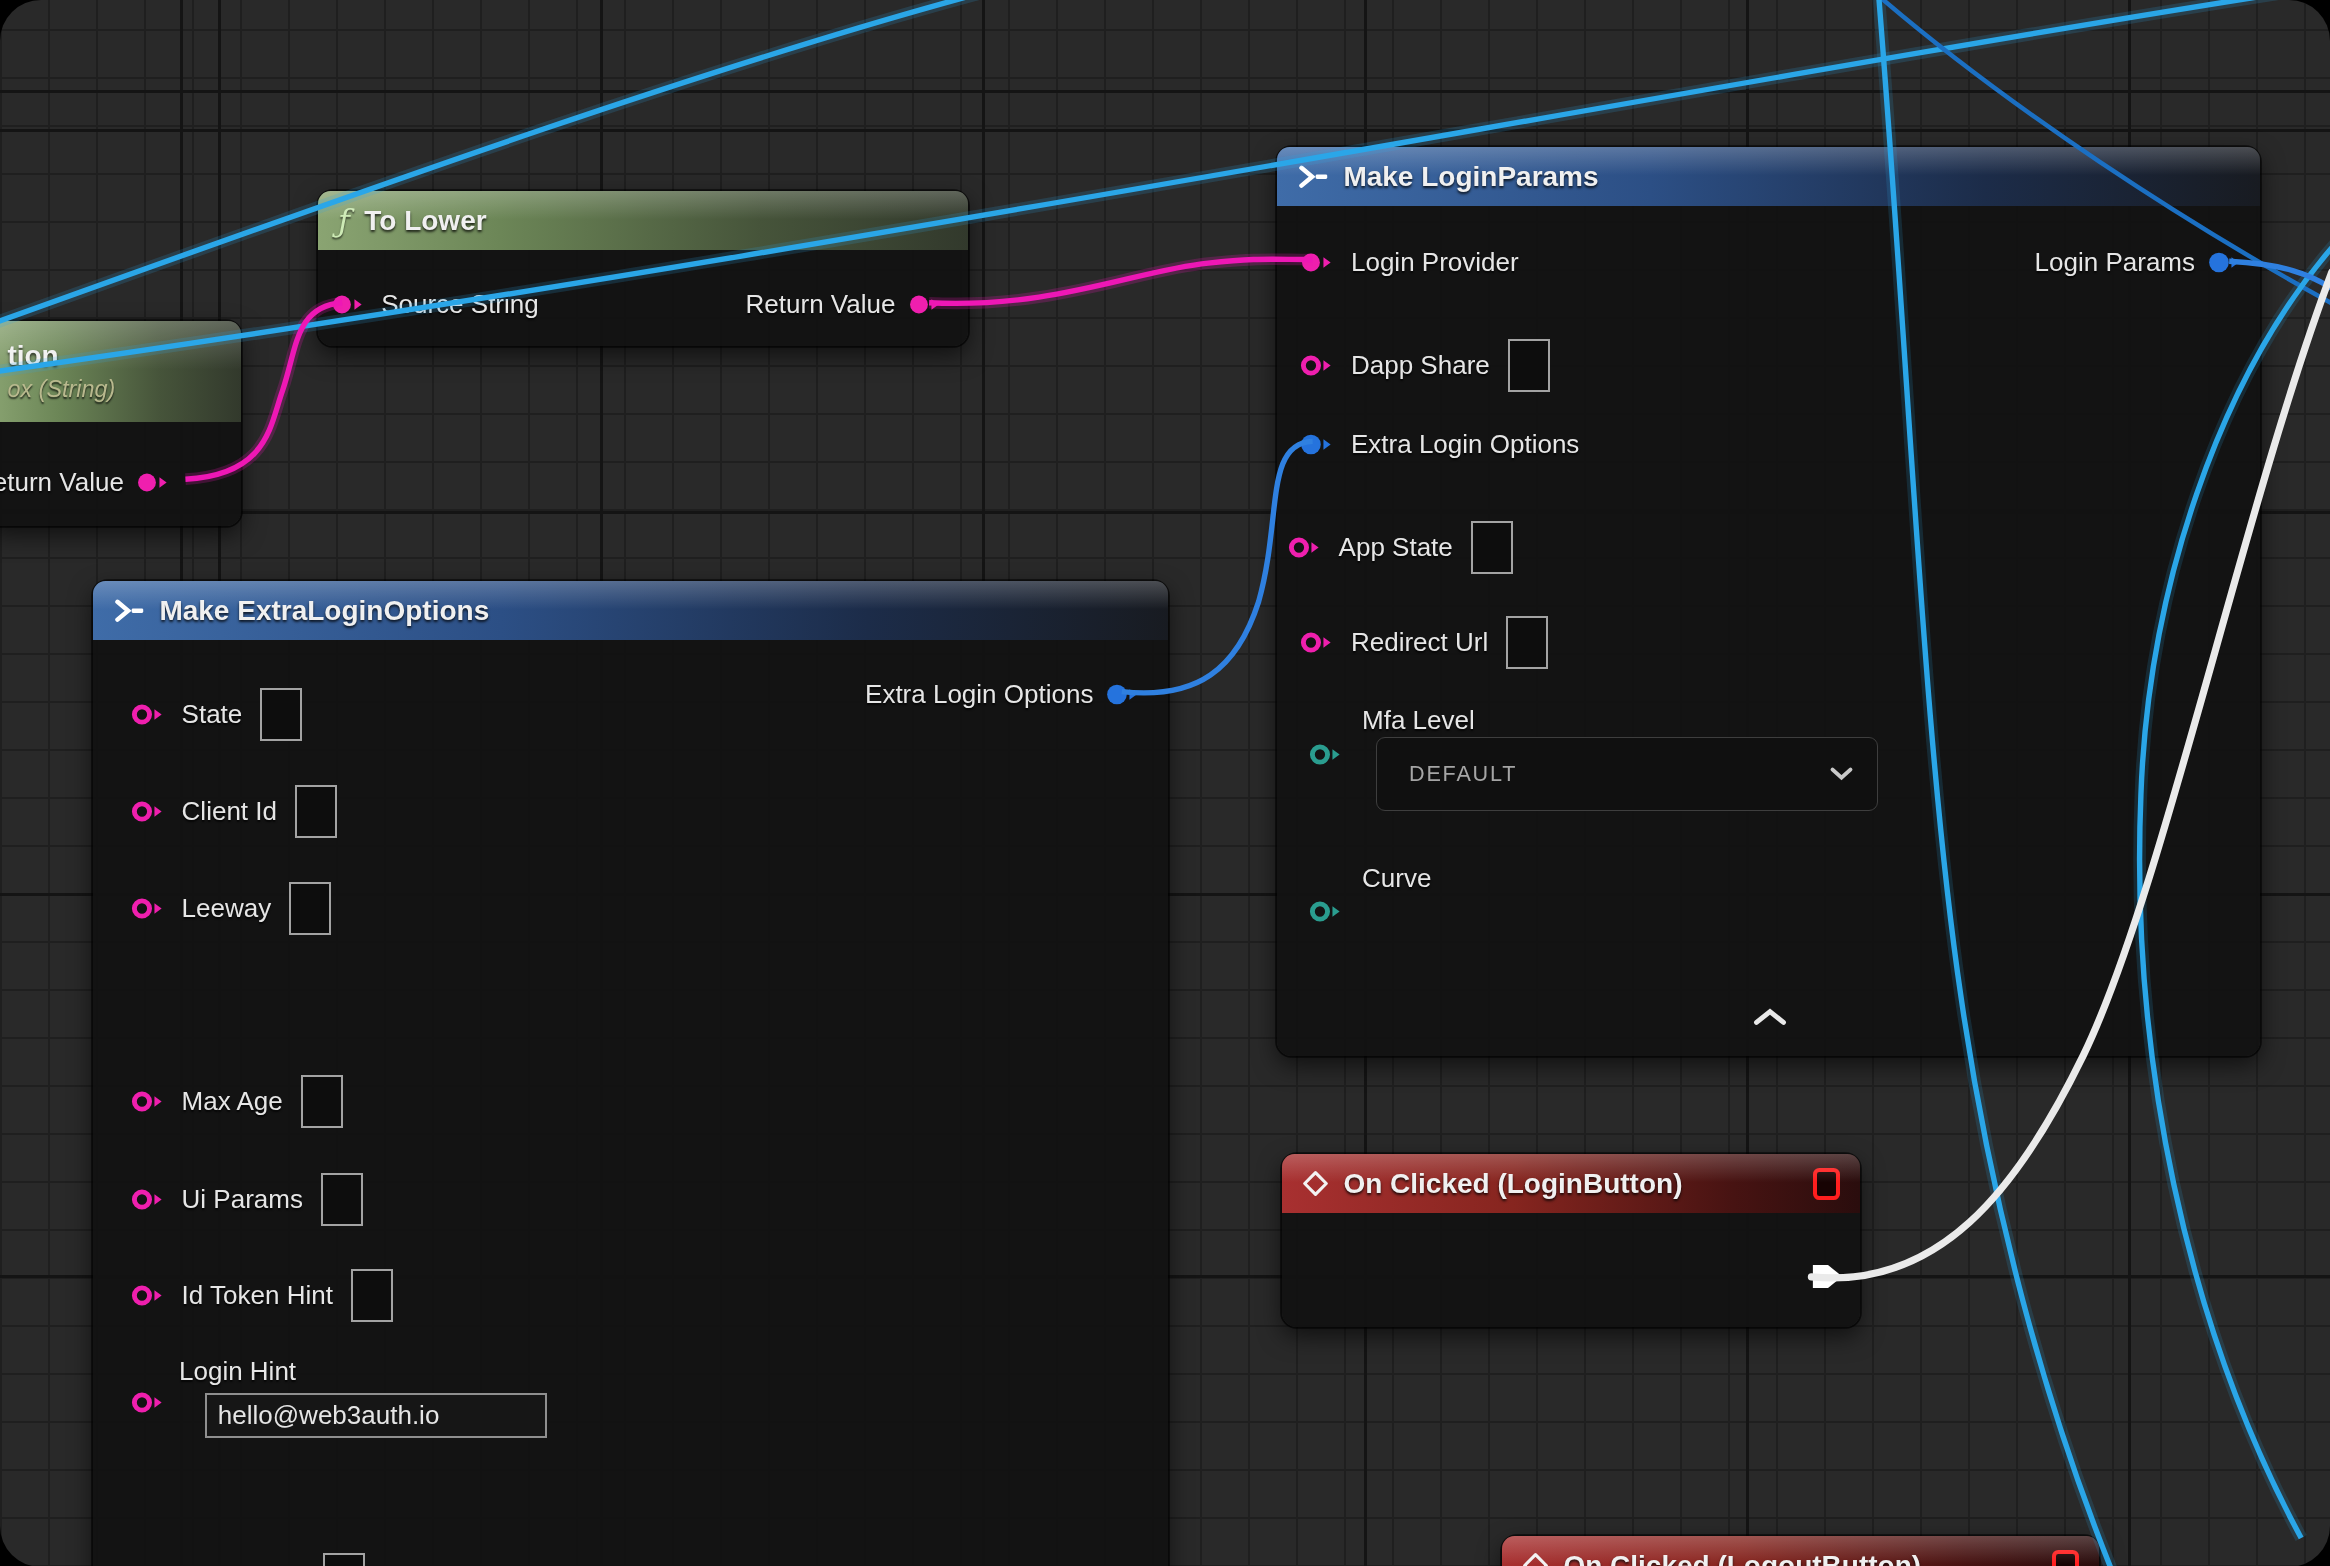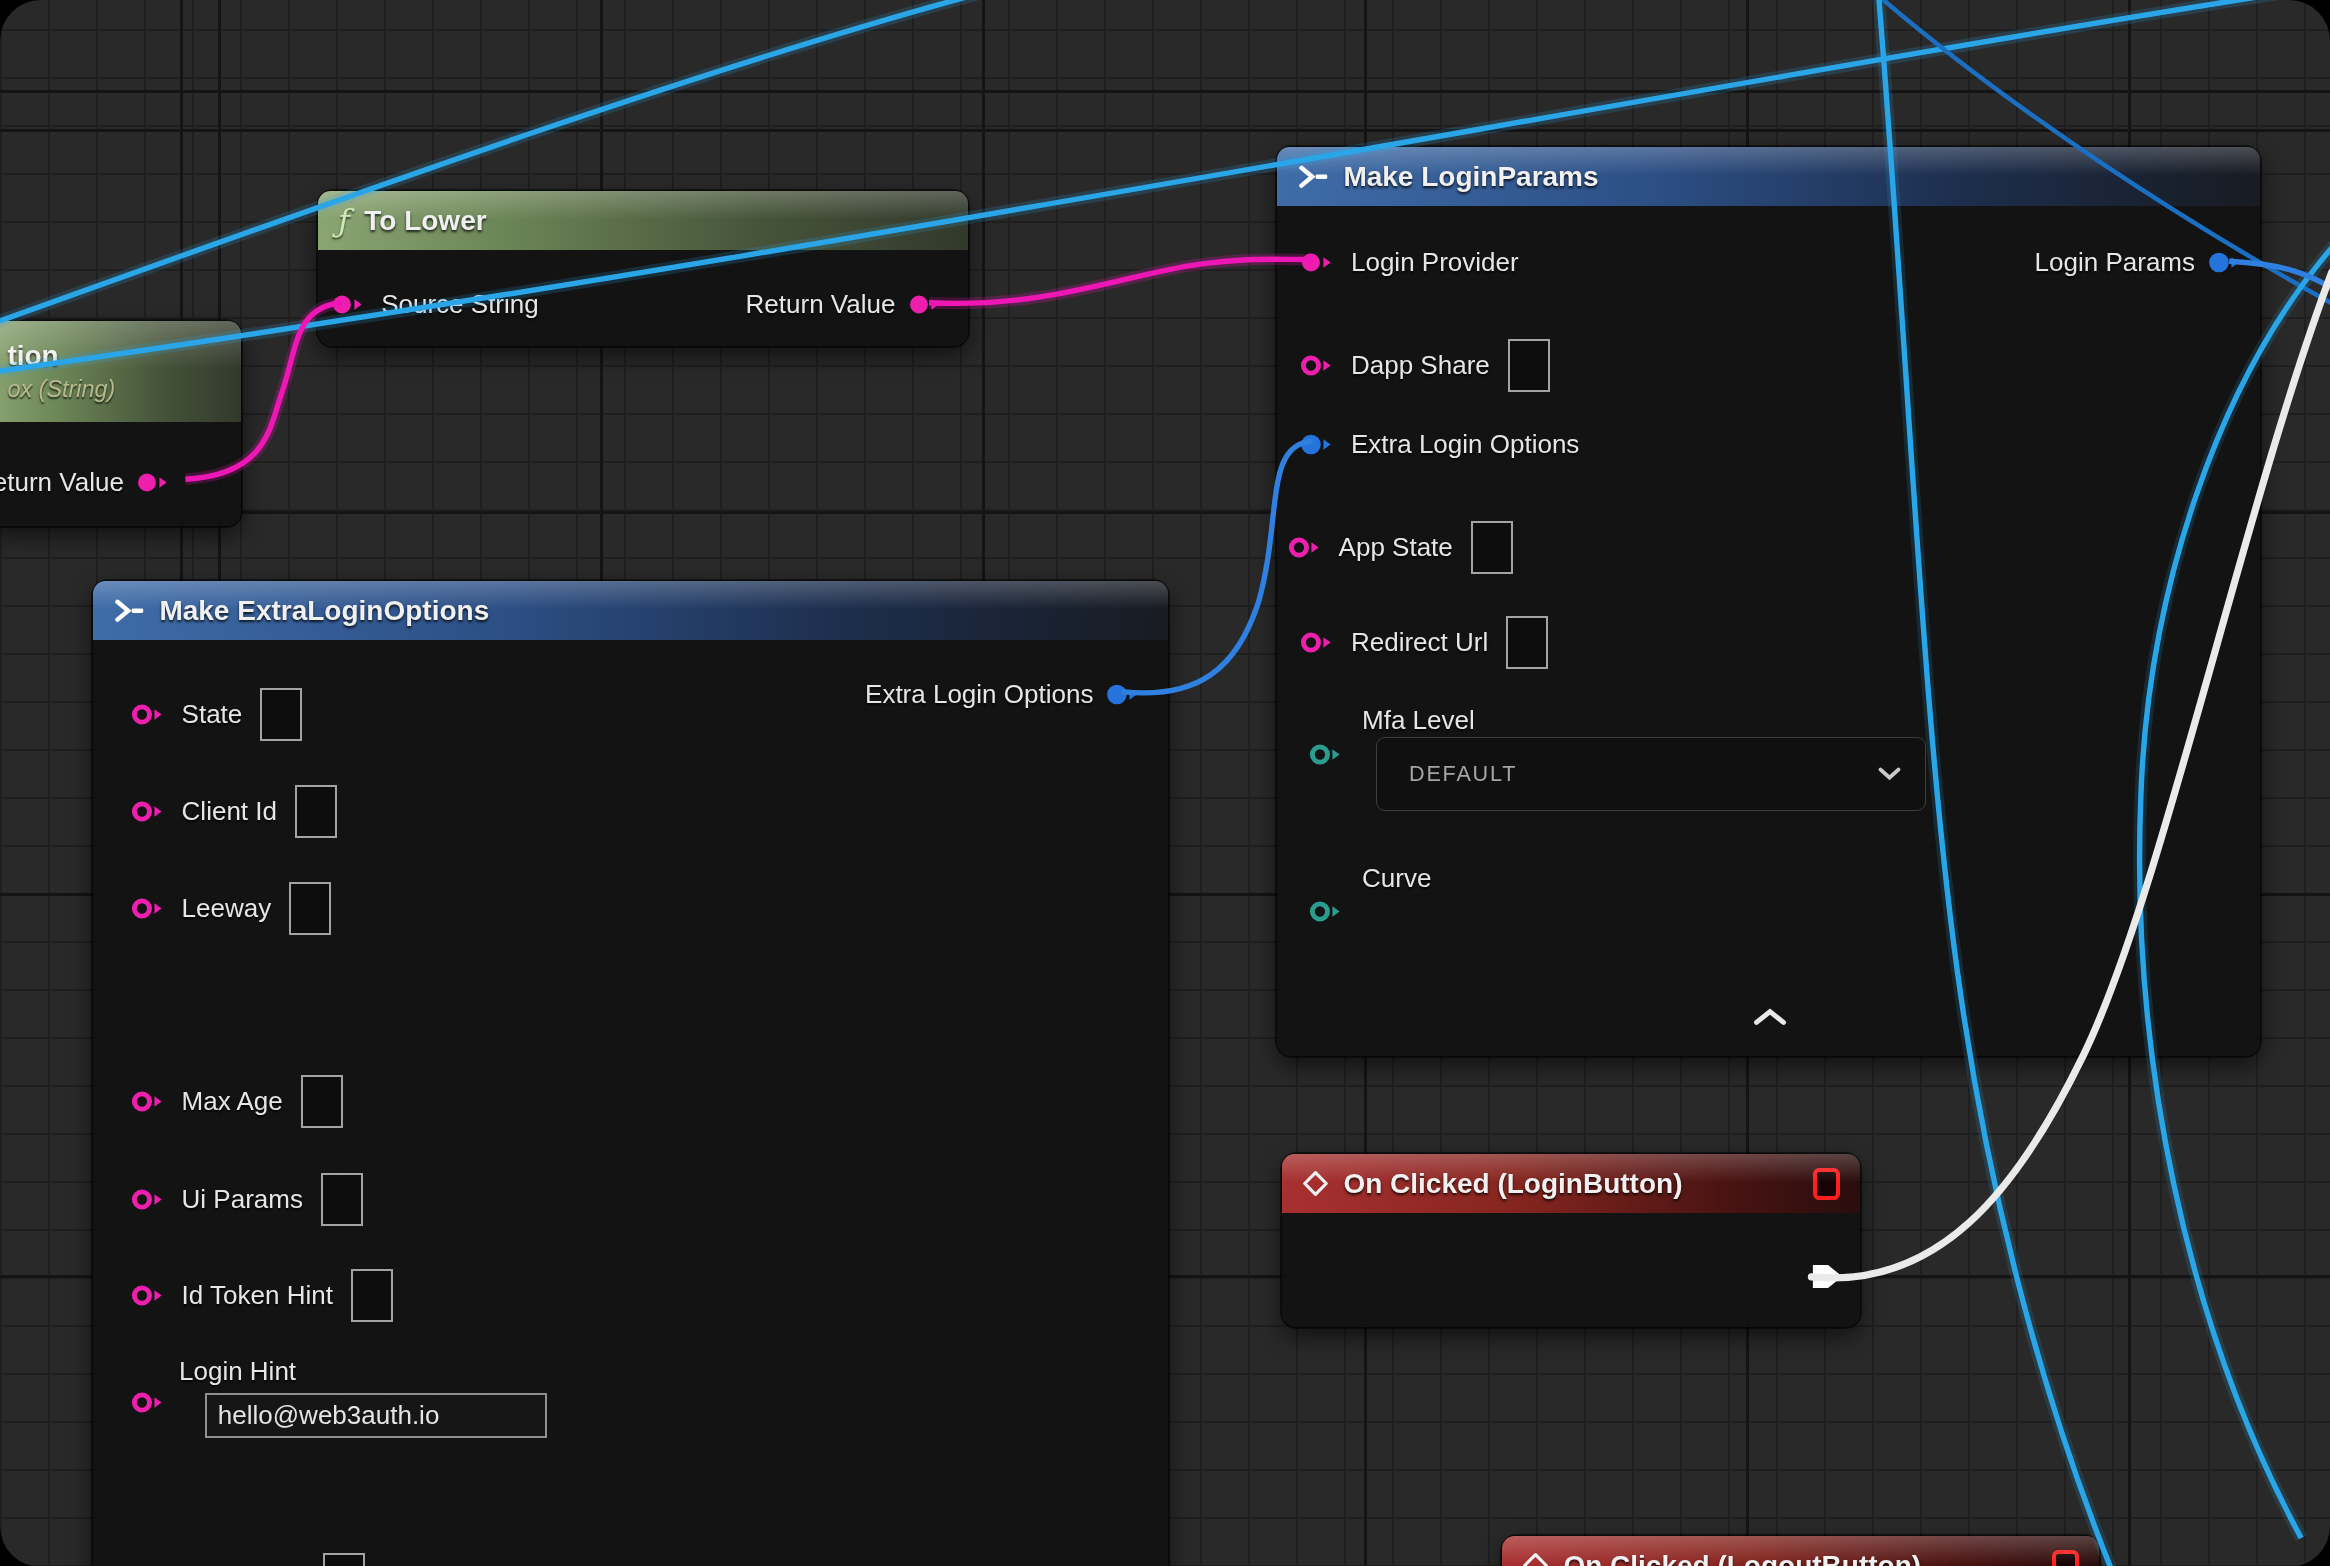--- a/index.html
+++ b/index.html
@@ -24,21 +24,21 @@
   .hdr-blue{background:linear-gradient(90deg,#3f6ca8 0%,#2c4f85 38%,#1c2c49 72%,#181b21 100%);}
   .hdr-red{background:linear-gradient(90deg,#a83030 0%,#86251f 40%,#471312 78%,#2a0d0d 100%);}
   .title{font-size:28px;font-weight:700;color:#f0f0f0;text-shadow:0 1.8px 2.7px rgba(0,0,0,.8);white-space:nowrap;}
   .subtitle{font-size:23.4px;font-style:italic;color:#b9b98e;text-shadow:0 1.8px 1.8px rgba(0,0,0,.7);}
   .row{position:absolute;display:flex;align-items:center;gap:12.6px;}
   .plabel{font-size:26px;color:#e6e6e6;text-shadow:0 1.8px 1.8px rgba(0,0,0,.75);white-space:nowrap;}
   .valbox{width:38px;height:49px;border:2.7px solid #a3a3a3;background:rgba(0,0,0,.28);margin-left:5.4px;}
   .pin{flex:0 0 auto;}
   .textfield{position:absolute;width:342px;height:45px;border:2.7px solid #8f8f8f;background:#161616;
     color:#e5e5e5;font-size:26px;font-family:"Liberation Sans",sans-serif;padding:0 10.8px;box-sizing:border-box;outline:none;}
-  .dropdown{position:absolute;width:550px;height:74px;background:#101010;border:1.8px solid #3e3e3e;border-radius:9px;
+  .dropdown{position:absolute;width:502px;height:74px;background:#101010;border:1.8px solid #3e3e3e;border-radius:9px;
     display:flex;align-items:center;justify-content:space-between;padding:0 23.4px 0 32px;box-sizing:border-box;text-align:right;}
   .ddtext{font-size:21.6px;color:#a5a5a5;letter-spacing:1.8px;}
   .seclabel{position:absolute;font-size:26px;color:#e6e6e6;text-shadow:0 1.8px 1.8px rgba(0,0,0,.75);}
   .wires{position:absolute;inset:0;z-index:40;pointer-events:none;}
   .redsquare{width:27px;height:32px;border:4.5px solid #ff1e1e;border-radius:6.3px;background:#170303;box-sizing:border-box;margin-left:auto;}
   .ficon{font-size:32px;font-style:italic;color:#cdeab5;font-family:"DejaVu Serif",serif;text-shadow:0 1.8px 1.8px rgba(0,0,0,.6);}
 </style>
 </head>
 <body>
 

